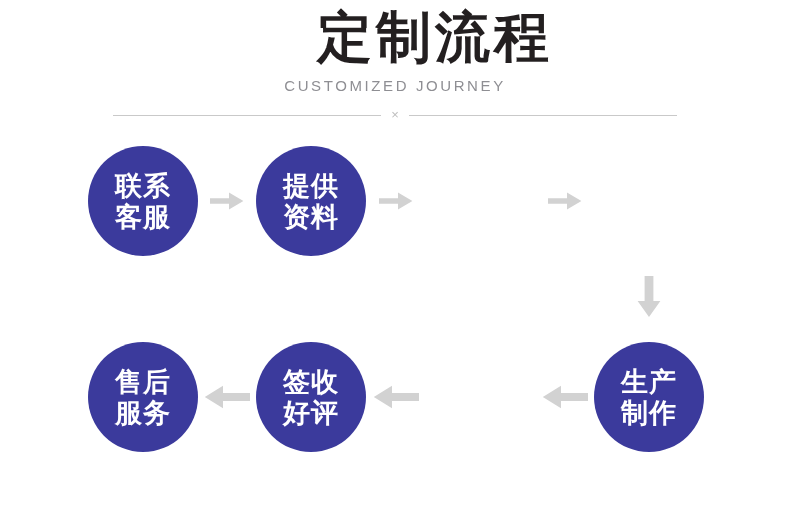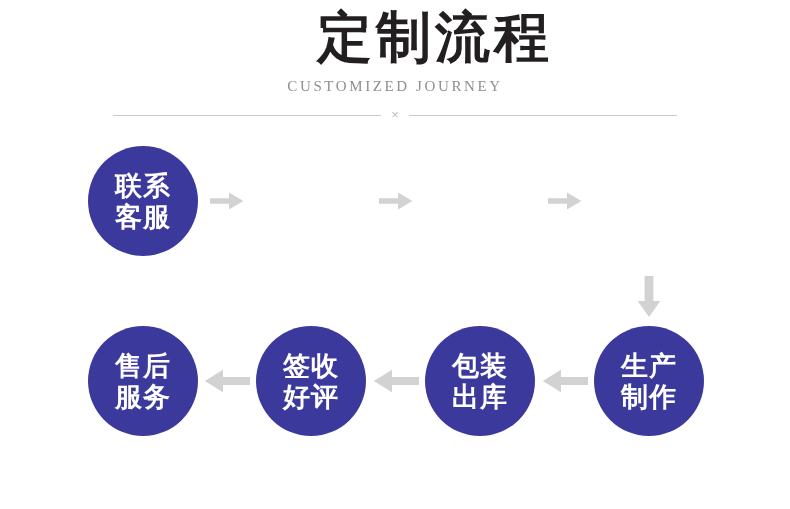--- a/index.html
+++ b/index.html
@@ -40,21 +40,21 @@
   .page-subtitle {
     position: absolute;
     left: 0;
     top: 76px;
     width: 790px;
     text-align: center;
     font-size: 15px;
     line-height: 20px;
     color: #8e8e93;
     letter-spacing: 2.6px;
-    font-family: Liberation Serif, serif;
+    font-family: Liberation Sans, sans-serif;
   }
 
   .divider {
     position: absolute;
     left: 113px;
     top: 108px;
     width: 564px;
     height: 14px;
   }
   .divider .rule {
@@ -77,21 +77,21 @@
   }
 
   
   .flow-row {
     position: absolute;
     left: 0;
     width: 678px;
     height: 110px;
   }
   .flow-row.row-1 { top: 146px; }
-  .flow-row.row-2 { top: 326px; }
+  .flow-row.row-2 { top: 342px; }
 
   .node {
     position: absolute;
     top: 0;
     width: 110px;
     height: 110px;
     border-radius: 50%;
     background: #3b3a9c;
     display: flex;
     align-items: center;
@@ -159,20 +159,24 @@
     <span class="node-label">联系
 客服</span>
   </div>
 
   <div class="arrow-h a0">
     <svg width="34" height="18" viewBox="0 0 34 18" aria-hidden="true">
       <path d="M0 6.2 H19 V0.6 L33.4 9 L19 17.4 V11.8 H0 Z" fill="#d2d2d2"></path>
     </svg>
   </div>
 
+  <div class="node c1">
+    <span class="node-label">提供
+资料</span>
+  </div>
 
   <div class="arrow-h a1">
     <svg width="34" height="18" viewBox="0 0 34 18" aria-hidden="true">
       <path d="M0 6.2 H19 V0.6 L33.4 9 L19 17.4 V11.8 H0 Z" fill="#d2d2d2"></path>
     </svg>
   </div>
 
 
   <div class="arrow-h a2">
     <svg width="34" height="18" viewBox="0 0 34 18" aria-hidden="true">
@@ -206,24 +210,20 @@
     <span class="node-label">签收
 好评</span>
   </div>
 
   <div class="arrow-h a1">
     <svg width="46" height="24" viewBox="0 0 46 24" aria-hidden="true">
       <path d="M46 8 H19 V0.8 L0.8 12 L19 23.2 V16 H46 Z" fill="#d2d2d2"></path>
     </svg>
   </div>
 
-  <div class="node c2">
-    <span class="node-label">包装
-出库</span>
-  </div>
 
   <div class="arrow-h a2">
     <svg width="46" height="24" viewBox="0 0 46 24" aria-hidden="true">
       <path d="M46 8 H19 V0.8 L0.8 12 L19 23.2 V16 H46 Z" fill="#d2d2d2"></path>
     </svg>
   </div>
 
   <div class="node c3">
     <span class="node-label">生产
 制作</span>

